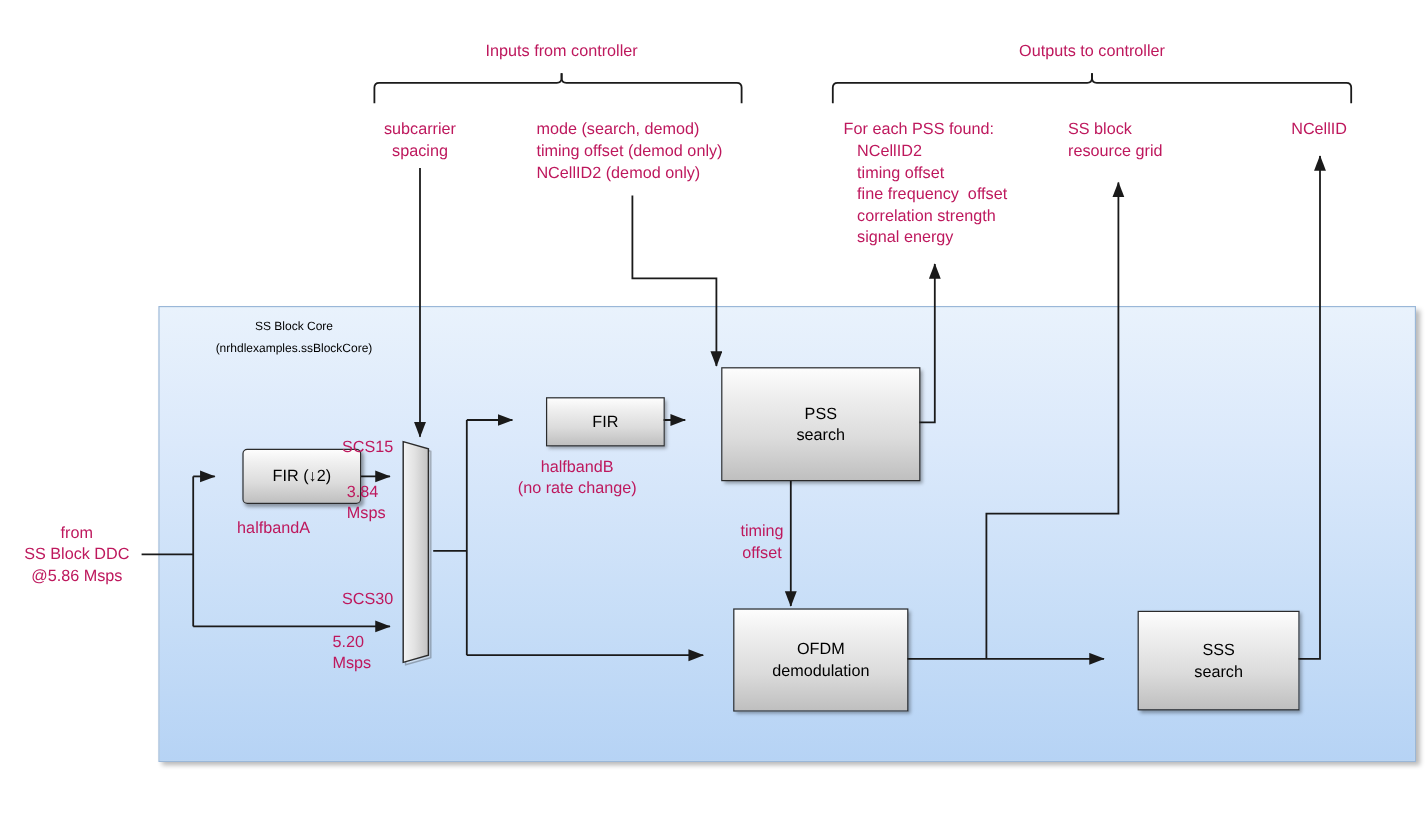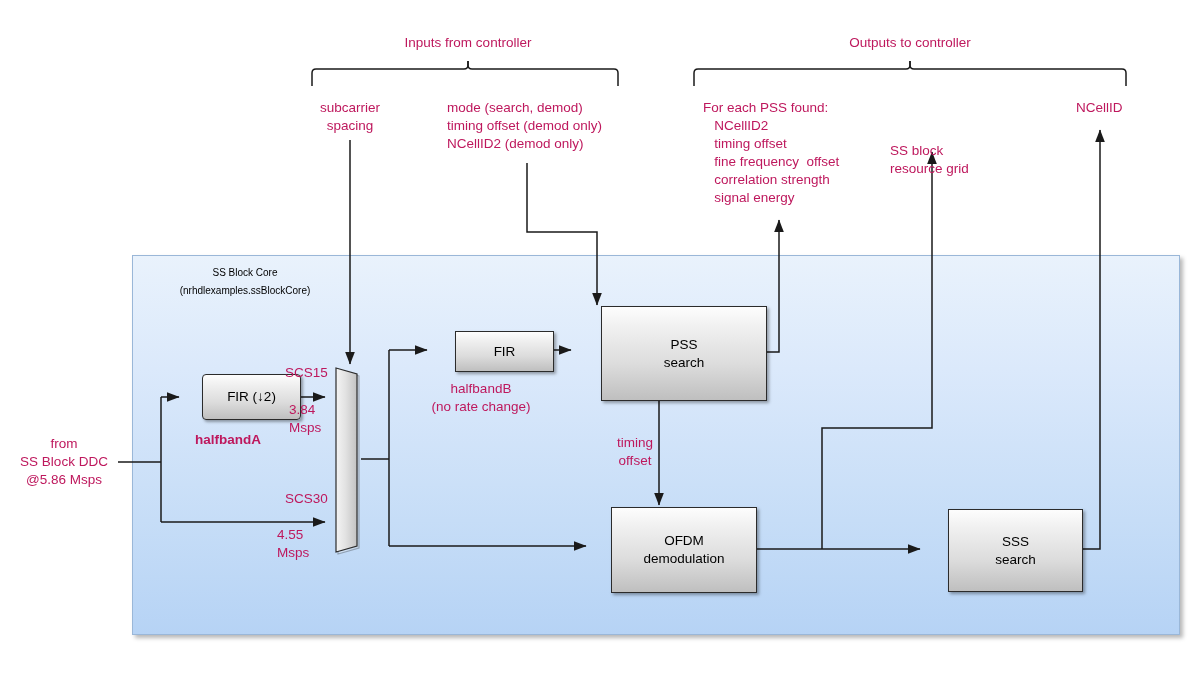--- a/index.html
+++ b/index.html
@@ -143,33 +143,33 @@
 timing offset (demod only)
 NCellID2 (demod only)</div>
 
   <div class="lbl lft" style="left:703px; top:99px; width:230px;">For each PSS found:
    NCellID2
    timing offset
    fine frequency  offset
    correlation strength
    signal energy</div>
 
-  <div class="lbl lft" style="left:890px; top:99px; width:140px;margin-top:43px;">SS block
+  <div class="lbl lft" style="left:890px; top:99px; width:140px;">SS block
 resource grid</div>
 
   <div class="lbl lft" style="left:1076px; top:99px; width:100px;">NCellID</div>
 
   <div class="lbl ctr" style="left:8px; top:435px; width:112px;">from
 SS Block DDC
 @5.86 Msps</div>
 
   <div class="blk rounded" style="left:179px; top:374px; width:97px; height:44px;">
     <span class="txt">FIR (↓2)</span>
   </div>
-  <div class="lbl ctr" style="left:172px; top:431px; width:112px;font-weight:bold;">halfbandA</div>
+  <div class="lbl ctr" style="left:172px; top:431px; width:112px;">halfbandA</div>
 
   <div class="blk" style="left:432px; top:331px; width:97px; height:39px;">
     <span class="txt">FIR</span>
   </div>
   <div class="lbl ctr" style="left:418px; top:380px; width:126px;">halfbandB
 (no rate change)</div>
 
   <div class="blk" style="left:578px; top:306px; width:164px; height:93px;">
     <span class="txt">PSS
 search</span>
@@ -185,19 +185,19 @@
 search</span>
   </div>
 
   <div class="lbl lft" style="left:285px; top:364px; width:60px;">SCS15</div>
 
   <div class="lbl lft" style="left:289px; top:401px; width:60px;">3.84
 Msps</div>
 
   <div class="lbl lft" style="left:285px; top:490px; width:60px;">SCS30</div>
 
-  <div class="lbl lft" style="left:277px; top:526px; width:60px;">4.55
+  <div class="lbl lft" style="left:277px; top:526px; width:60px;">5.20
 Msps</div>
 
   <div class="lbl ctr" style="left:600px; top:434px; width:70px;">timing
 offset</div>
 
 </div>
 
 </body></html>

